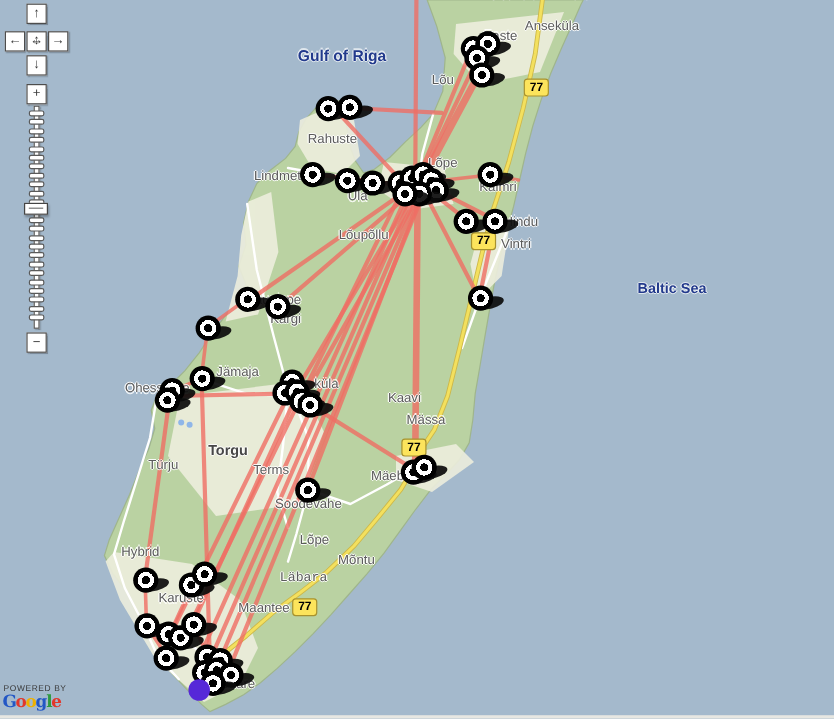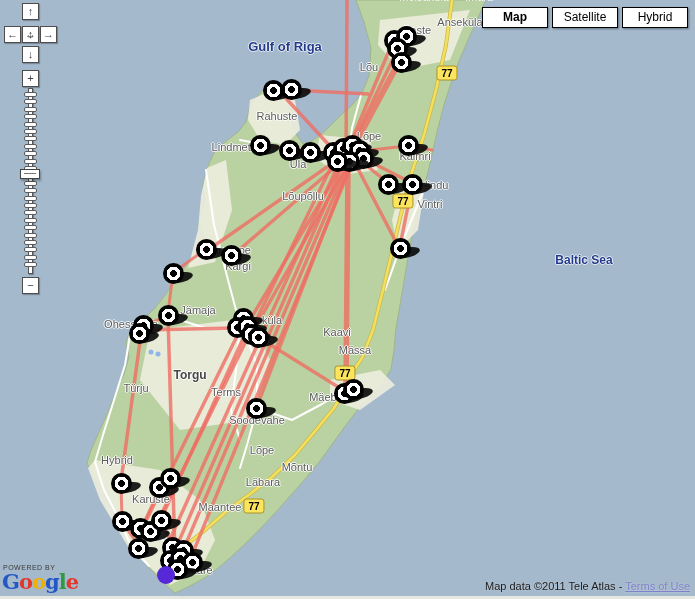--- a/index.html
+++ b/index.html
@@ -64,21 +64,21 @@
   #maptype-control{position:absolute;top:7px;right:7px;display:flex;gap:4px;}
   .mt-btn{
     width:64px;height:19px;background:#fff;border:1px solid #000;
     font-size:12px;text-align:center;line-height:19px;cursor:pointer;
     box-shadow:1px 1px 2px rgba(0,0,0,.4);color:#000;
   }
   .mt-btn.sel{font-weight:bold;}
   
   .goog{position:absolute;left:2px;bottom:7px;line-height:1;}
   .goog .pb{font-size:7px;color:#3a3a3a;letter-spacing:.5px;margin-left:1px;}
-  .goog .word{font-family:"DejaVu Serif","Liberation Serif",serif;font-weight:bold;font-size:21px;letter-spacing:-1px;}
+  .goog .word{font-family:"DejaVu Serif","Liberation Serif",serif;font-weight:bold;font-size:14px;letter-spacing:-1px;}
   .copyright{
     position:absolute;right:5px;bottom:7px;font-size:11px;color:#1a1a1a;
     text-shadow:0 0 2px rgba(255,255,255,.4);
   }
   .copyright a{color:#8181c9;text-decoration:underline;cursor:pointer;}
   .bottom-strip{position:absolute;left:0;bottom:0;width:100%;height:3px;background:#e7e7e2;}
 </style>
 </head>
 <body>
 
@@ -151,21 +151,21 @@
         <line x1="247" y1="330" x2="161" y2="519" stroke="#ef6e64" stroke-width="3.5" stroke-opacity="0.8" stroke-linecap="round"></line>
         <line x1="258" y1="337" x2="343" y2="390" stroke="#ef6e64" stroke-width="3.5" stroke-opacity="0.8" stroke-linecap="round"></line>
         <line x1="160" y1="488" x2="142" y2="527" stroke="#ef6e64" stroke-width="3" stroke-opacity="0.8" stroke-linecap="round"></line>
         <line x1="122" y1="521" x2="139" y2="547" stroke="#ef6e64" stroke-width="3" stroke-opacity="0.8" stroke-linecap="round"></line>
         <line x1="161" y1="521" x2="173" y2="546" stroke="#ef6e64" stroke-width="3" stroke-opacity="0.8" stroke-linecap="round"></line>
       </g>
   </svg>
 
   <div id="labels-layer">
       <div class="wlabel" style="left: 285px; top: 46px; font-size: 13px;">Gulf of Riga</div>
-      <div class="wlabel" style="left: 584px; top: 240px; font-size: 12px; margin-top: 20px;">Baltic Sea</div>
+      <div class="wlabel" style="left: 560px; top: 240px; font-size: 12px;">Baltic Sea</div>
       <div class="plabel" style="left: 424px; top: -4px;">Mõisaküla</div>
       <div class="plabel" style="left: 479px; top: -4px;">Imara</div>
       <div class="plabel" style="left: 417px; top: 30px;">Easte</div>
       <div class="plabel" style="left: 460px; top: 22px;">Anseküla</div>
       <div class="plabel" style="left: 369px; top: 67px;">Lõu</div>
       <div class="plabel" style="left: 277px; top: 116px;">Rahuste</div>
       <div class="plabel" style="left: 237px; top: 147px;">Lindmetsa</div>
       <div class="plabel" style="left: 298px; top: 164px;">Ula</div>
       <div class="plabel" style="left: 369px; top: 136px;">Lõpe</div>
       <div class="plabel" style="left: 415px; top: 156px;">Kalmri</div>
@@ -179,21 +179,21 @@
       <div class="plabel" style="left: 272px; top: 320px;">küla</div>
       <div class="plabel" style="left: 136px; top: 388px;">Türju</div>
       <div class="plabel big" style="left: 190px; top: 375px; font-weight: bold;">Torgu</div>
       <div class="plabel" style="left: 226px; top: 392px;">Terms</div>
       <div class="plabel" style="left: 337px; top: 332px;">Kaavi</div>
       <div class="plabel" style="left: 355px; top: 350px;">Mässa</div>
       <div class="plabel" style="left: 257px; top: 420px;">Soodevahe</div>
       <div class="plabel" style="left: 326px; top: 397px;">Mäebe</div>
       <div class="plabel" style="left: 262px; top: 450px;">Lõpe</div>
       <div class="plabel" style="left: 297px; top: 467px;">Mõntu</div>
-      <div class="plabel" style="left: 263px; top: 482px;">Läbara</div>
+      <div class="plabel" style="left: 253px; top: 482px; font-family: Liberation Mono, monospace;">Läbara</div>
       <div class="plabel" style="left: 220px; top: 507px;">Maantee</div>
       <div class="plabel" style="left: 117px; top: 460px;">Hybrid</div>
       <div class="plabel" style="left: 151px; top: 499px;">Karuste</div>
       <div class="plabel" style="left: 198px; top: 570px;">Sääre</div>
     </div>
 
   <div id="shields-layer">
       <div class="shield" style="left: 447px; top: 73px;">77</div>
       <div class="shield" style="left: 403px; top: 201px;">77</div>
       <div class="shield" style="left: 345px; top: 373px;">77</div>
@@ -433,29 +433,21 @@
         <div class="zoom-tick" style="top: 232.6px;"></div>
         <div class="zoom-tick" style="top: 240px;"></div>
         <div class="zoom-tick" style="top: 247.4px;"></div>
         <div class="zoom-tick" style="top: 254.8px;"></div>
         <div class="zoom-tick" style="top: 262.2px;"></div>
       </div>
     <div class="zoom-handle"></div>
     <div class="ctl-btn" style="left:22px;top:277px;">−</div>
   </div>
 
-  <div id="maptype-control">
-      <div class="mt-btn sel">Map</div>
-      <div class="mt-btn">Satellite</div>
-      <div class="mt-btn">Hybrid</div>
-    </div>
 
   <div class="goog">
     <div class="pb">POWERED BY</div>
     <div class="word" id="goog-word"><span style="color: rgb(35, 87, 197);">G</span><span style="color: rgb(226, 55, 43);">o</span><span style="color: rgb(239, 176, 0);">o</span><span style="color: rgb(35, 87, 197);">g</span><span style="color: rgb(47, 154, 65);">l</span><span style="color: rgb(226, 55, 43);">e</span></div>
   </div>
 
-  <div class="copyright">
-    <span>Map data ©2011 Tele Atlas - </span><a>Terms of Use</a>
-  </div>
 
   <div class="bottom-strip"></div>
 </div>
 
 </body></html>

